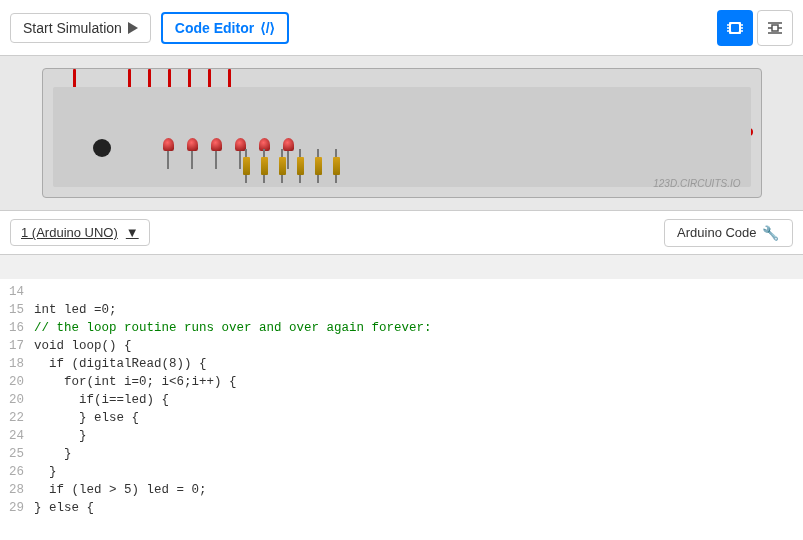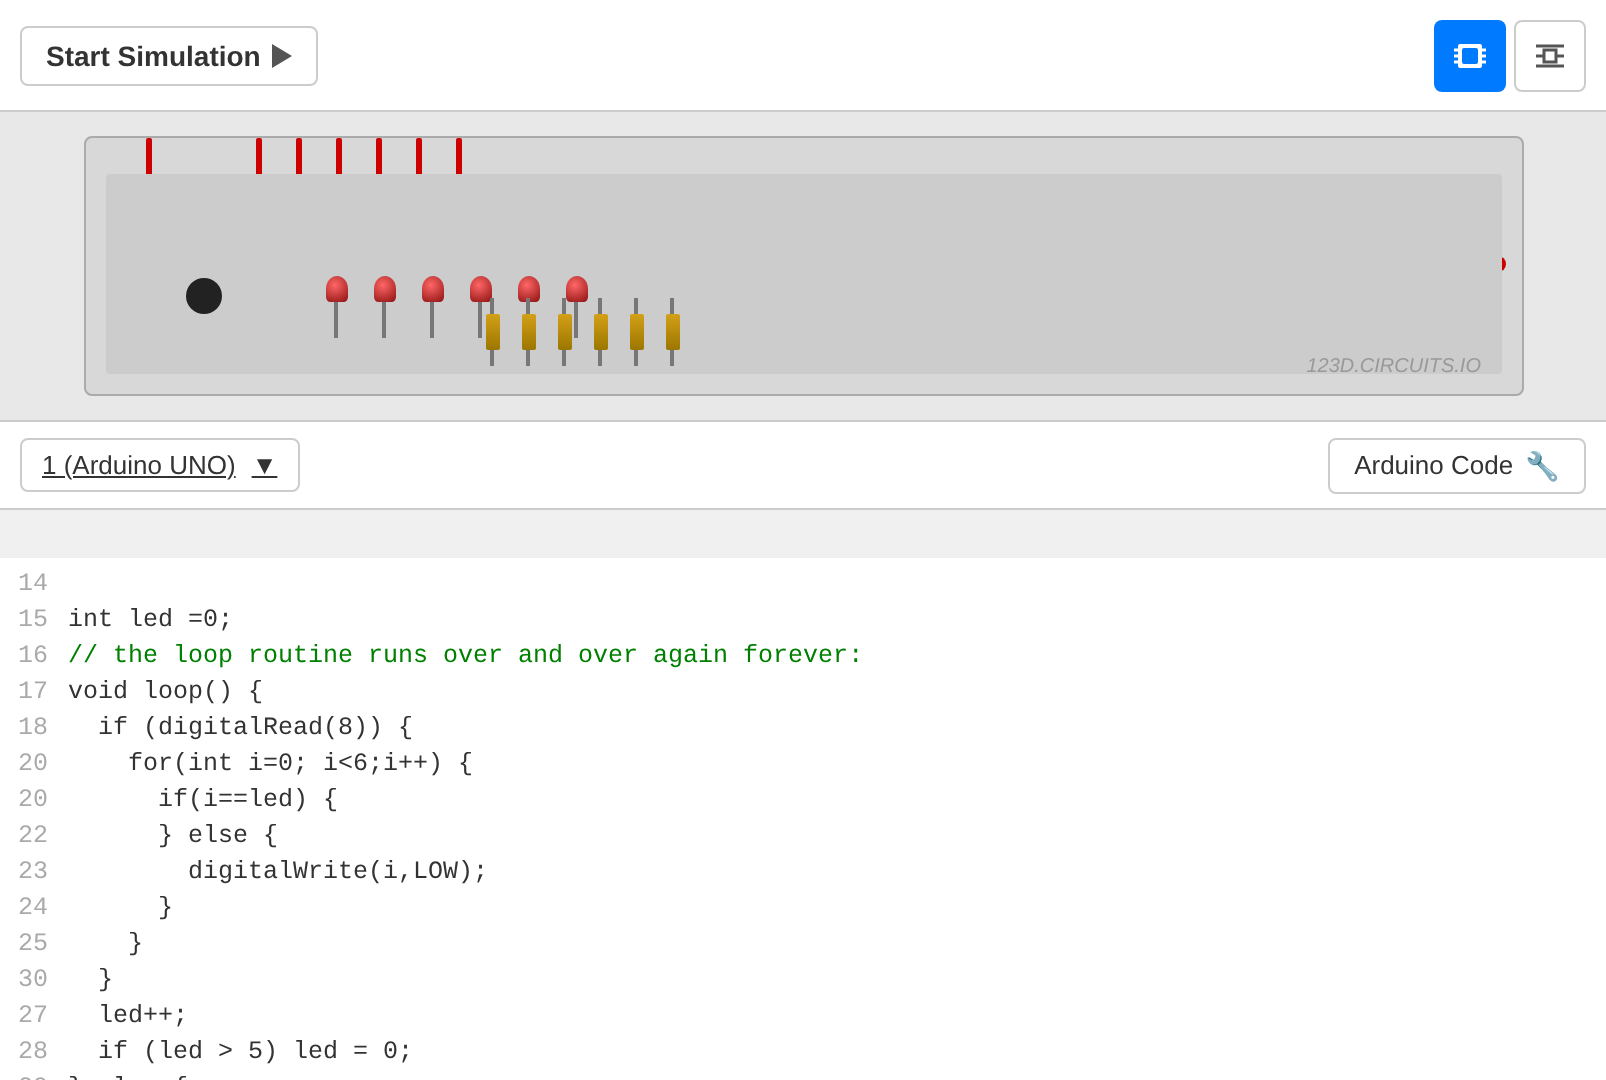--- a/index.html
+++ b/index.html
@@ -24,21 +24,21 @@
     .start-simulation-btn {
       display: flex;
       align-items: center;
       gap: 6px;
       background: #ffffff;
       border: 1px solid #ccc;
       border-radius: 4px;
       padding: 6px 12px;
       cursor: pointer;
       font-size: 14px;
-      font-weight: bold;
+      font-weight: normal;
       color: #333;
     }
     .play-icon {
       width: 0;
       height: 0;
       border-top: 6px solid transparent;
       border-bottom: 6px solid transparent;
       border-left: 10px solid #555;
       display: inline-block;
     }
@@ -206,20 +206,24 @@
       white-space: pre;
     }
   </style>
 </head>
 <body>
 
 <div class="toolbar">
   <button class="start-simulation-btn">
     <span>Start Simulation</span>
     <span class="play-icon"></span>
+  </button>
+  <button class="code-editor-btn">
+    <span>Code Editor</span>
+    <span class="code-icon">⟨/⟩</span>
   </button>
   <div class="toolbar-right">
     <button class="icon-btn" title="Circuit">
       <svg width="20" height="20" viewBox="0 0 20 20">
         <rect x="4" y="4" width="12" height="12" fill="white" rx="1"></rect>
         <rect x="6" y="6" width="8" height="8" fill="#007bff" rx="1"></rect>
         <line x1="2" y1="7" x2="4" y2="7" stroke="white" stroke-width="1.5"></line>
         <line x1="2" y1="10" x2="4" y2="10" stroke="white" stroke-width="1.5"></line>
         <line x1="2" y1="13" x2="4" y2="13" stroke="white" stroke-width="1.5"></line>
         <line x1="16" y1="7" x2="18" y2="7" stroke="white" stroke-width="1.5"></line>
@@ -439,38 +443,30 @@
     </div>
     <div class="code-line">
       <span class="line-num">20</span>
       <span class="line-content">      if(i==led) {</span>
     </div>
     <div class="code-line">
       <span class="line-num">22</span>
       <span class="line-content">      } else {</span>
     </div>
     <div class="code-line">
-      <span class="line-num">23</span>
-      <span class="line-content">        digitalWrite(i,LOW);</span>
-    </div>
-    <div class="code-line">
       <span class="line-num">24</span>
       <span class="line-content">      }</span>
     </div>
     <div class="code-line">
       <span class="line-num">25</span>
       <span class="line-content">    }</span>
     </div>
     <div class="code-line">
-      <span class="line-num">30</span>
+      <span class="line-num">26</span>
       <span class="line-content">  }</span>
-    </div>
-    <div class="code-line">
-      <span class="line-num">27</span>
-      <span class="line-content">  led++;</span>
     </div>
     <div class="code-line">
       <span class="line-num">28</span>
       <span class="line-content">  if (led &gt; 5) led = 0;</span>
     </div>
     <div class="code-line">
       <span class="line-num">29</span>
       <span class="line-content">} else {</span>
     </div>
   </div>

